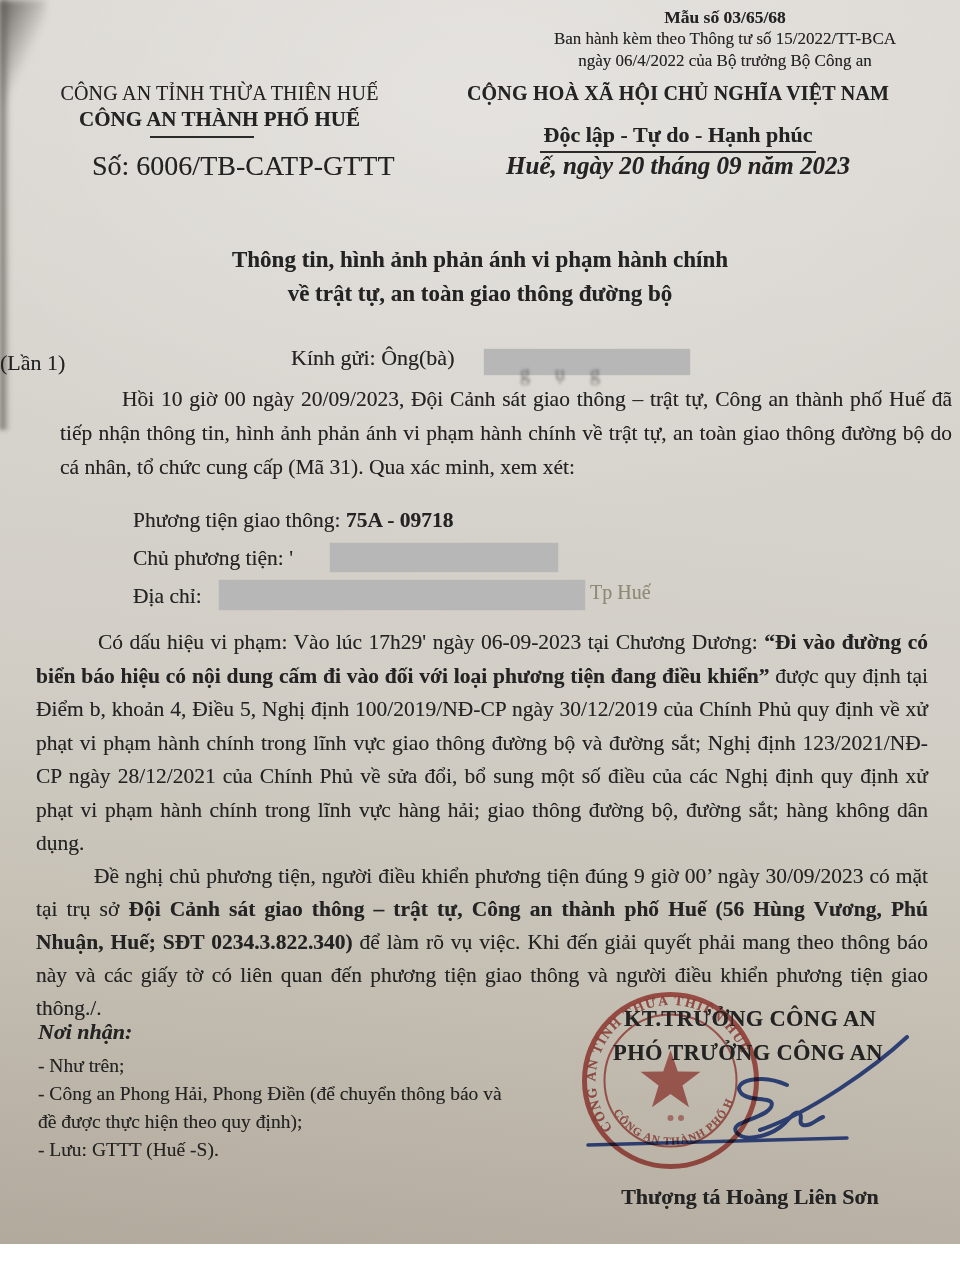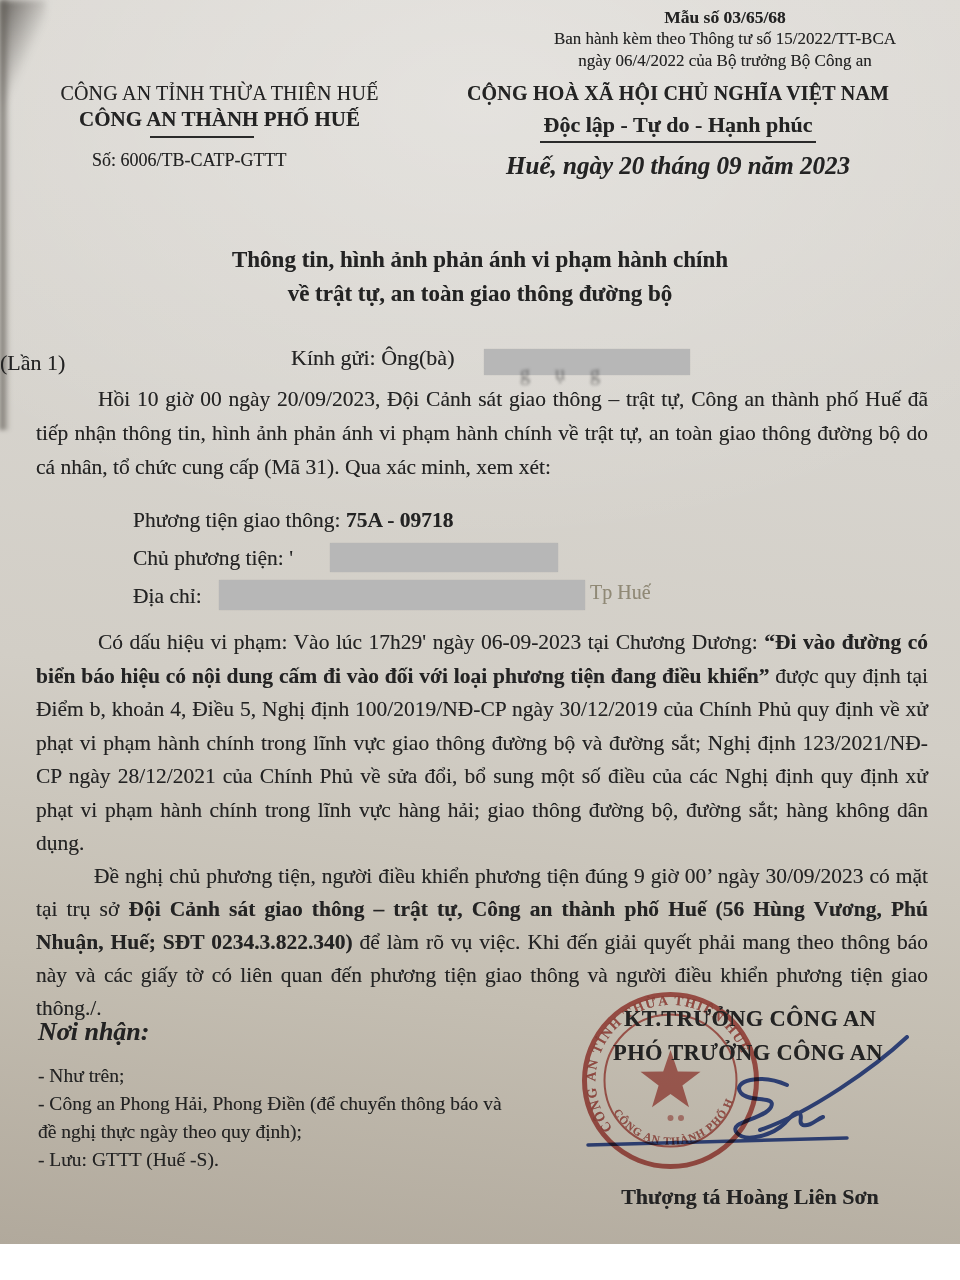--- a/index.html
+++ b/index.html
@@ -26,55 +26,55 @@
     background:linear-gradient(115deg,rgba(70,67,62,.8) 0%,rgba(70,67,62,0) 55%);
     filter:blur(3px);
   }
   
   .form-note{left:540px;top:6px;width:370px;text-align:center;font-size:17px;line-height:22px;}
   .form-note .b{font-weight:bold;font-size:17.5px;}
   .org{left:12px;top:82px;width:415px;text-align:center;}
   .org-1{font-size:20px;letter-spacing:.2px;}
   .org-2{font-size:21px;font-weight:bold;margin-top:2px;}
   .org-underline{left:150px;top:136px;width:104px;height:2px;background:#2a2a2a;}
-  .doc-no{left:92px;top:150px;font-size:18px;}
+  .doc-no{left:92px;top:150px;font-size:28px;}
   .national{left:448px;top:82px;width:460px;text-align:center;}
   .nat-1{font-size:20px;font-weight:bold;letter-spacing:.2px;}
-  .nat-2{display:inline-block;font-size:22px;font-weight:bold;margin-top:7px;
+  .nat-2{display:inline-block;font-size:22px;font-weight:bold;margin-top:17px;
          border-bottom:2px solid #2a2a2a;padding:0 4px 3px 4px;}
   .date-line{left:448px;top:152px;width:460px;text-align:center;
              font-style:italic;font-weight:600;font-size:25px;}
   
   .title-main{left:0;top:208px;width:960px;text-align:center;font-size:26px;font-weight:bold;letter-spacing:.5px;}
   .title-sub1{left:0;top:247px;width:960px;text-align:center;font-size:23px;font-weight:bold;}
   .title-sub2{left:0;top:281px;width:960px;text-align:center;font-size:23px;font-weight:bold;}
   .title-attempt{left:0;top:315px;width:960px;text-align:left;font-size:22px;margin-top:35px;}
   .salutation{left:291px;top:345px;font-size:22px;}
   
   .redact{background:#b7b7b7;border-radius:1px;box-shadow:0 0 1px rgba(120,120,120,.6);}
   .redact-greeting{left:484px;top:349px;width:206px;height:26px;}
   .redact-owner{left:330px;top:543px;width:228px;height:29px;}
   .redact-address{left:219px;top:580px;width:366px;height:30px;}
   .descenders{left:520px;top:362px;width:180px;font-size:20px;color:rgba(80,80,80,.35);
               filter:blur(1.5px);letter-spacing:10px;}
   .addr-ghost{left:590px;top:581px;font-size:20px;color:rgba(146,134,98,.5);filter:blur(.6px);}
   
   .para{left:36px;width:892px;font-size:21.5px;line-height:34px;text-align:justify;}
-  .p1{top:382px;text-indent:62px;}
+  .p1{top:382px;text-indent:62px;margin-left:24px;}
   .p2{top:626px;line-height:33.5px;}
   .p2 .indent{display:inline-block;width:62px;}
   .p3{top:860px;line-height:33px;text-indent:58px;}
   .field-line{left:133px;font-size:21.5px;}
   .fl-vehicle{top:508px;}
   .fl-owner{top:546px;}
   .fl-address{top:584px;text-align:right;}
   .bold{font-weight:bold;}
   
   .recipients{left:38px;top:1018px;width:470px;font-size:19.5px;line-height:28px;}
-  .recip-head{font-weight:bold;font-style:italic;font-size:26px;margin-bottom:16px;}
+  .recip-head{font-weight:bold;font-style:italic;font-size:22px;margin-bottom:6px;}
   
   .sig-1{left:560px;top:1006px;width:380px;text-align:center;font-size:22.5px;font-weight:bold;letter-spacing:.3px;}
   .sig-2{left:548px;top:1040px;width:400px;text-align:center;font-size:22.5px;font-weight:bold;letter-spacing:.3px;}
   .signer{left:560px;top:1184px;width:380px;text-align:center;font-size:22px;font-weight:bold;}
   .stamp-svg{left:578px;top:988px;mix-blend-mode:multiply;opacity:.88;}
   .sign-svg{left:555px;top:1005px;mix-blend-mode:multiply;}
 </style>
 </head>
 <body>
 
@@ -124,21 +124,21 @@
   <div class="abs redact redact-address"></div>
   <div class="abs addr-ghost">Tp Huế</div>
 
   <div class="abs para p2"><span class="indent"></span><span>Có dấu hiệu vi phạm: Vào lúc 17h29' ngày 06-09-2023 tại Chương Dương: </span><span class="bold">“Đi vào đường có biển báo hiệu có nội dung cấm đi vào đối với loại phương tiện đang điều khiển”</span><span> được quy định tại Điểm b, khoản 4, Điều 5, Nghị định 100/2019/NĐ-CP ngày 30/12/2019 của Chính Phủ quy định về xử phạt vi phạm hành chính trong lĩnh vực giao thông đường bộ và đường sắt; Nghị định 123/2021/NĐ-CP ngày 28/12/2021 của Chính Phủ về sửa đổi, bổ sung một số điều của các Nghị định quy định xử phạt vi phạm hành chính trong lĩnh vực hàng hải; giao thông đường bộ, đường sắt; hàng không dân dụng.</span></div>
 
   <div class="abs para p3"><span>Đề nghị chủ phương tiện, người điều khiển phương tiện đúng 9 giờ 00’ ngày 30/09/2023 có mặt tại trụ sở </span><span class="bold">Đội Cảnh sát giao thông – trật tự, Công an thành phố Huế (56 Hùng Vương, Phú Nhuận, Huế; SĐT 0234.3.822.340)</span><span> để làm rõ vụ việc. Khi đến giải quyết phải mang theo thông báo này và các giấy tờ có liên quan đến phương tiện giao thông và người điều khiển phương tiện giao thông./.</span></div>
 
   <div class="abs recipients">
     <div class="recip-head">Nơi nhận:</div>
     <div>- Như trên;</div>
-    <div>- Công an Phong Hải, Phong Điền (để chuyển thông báo và đề nghị thực ngày theo quy định);</div>
+    <div>- Công an Phong Hải, Phong Điền (để chuyển thông báo và đề được thực hiện theo quy định);</div>
     <div>- Lưu: GTTT (Huế -S).</div>
   </div>
 
   <svg class="abs stamp-svg" width="185" height="185" viewBox="0 0 185 185">
     <defs>
       <path id="arcTop" d="M 92.5 168 A 75.5 75.5 0 1 1 93.5 168"></path>
       <path id="arcBot" d="M 30 112 A 66 66 0 0 0 155 112"></path>
     </defs>
     <circle cx="92.5" cy="92.5" r="86" fill="none" stroke="#b03a33" stroke-width="5" opacity=".9"></circle>
     <circle cx="92.5" cy="92.5" r="66" fill="none" stroke="#b03a33" stroke-width="2" opacity=".85"></circle>

